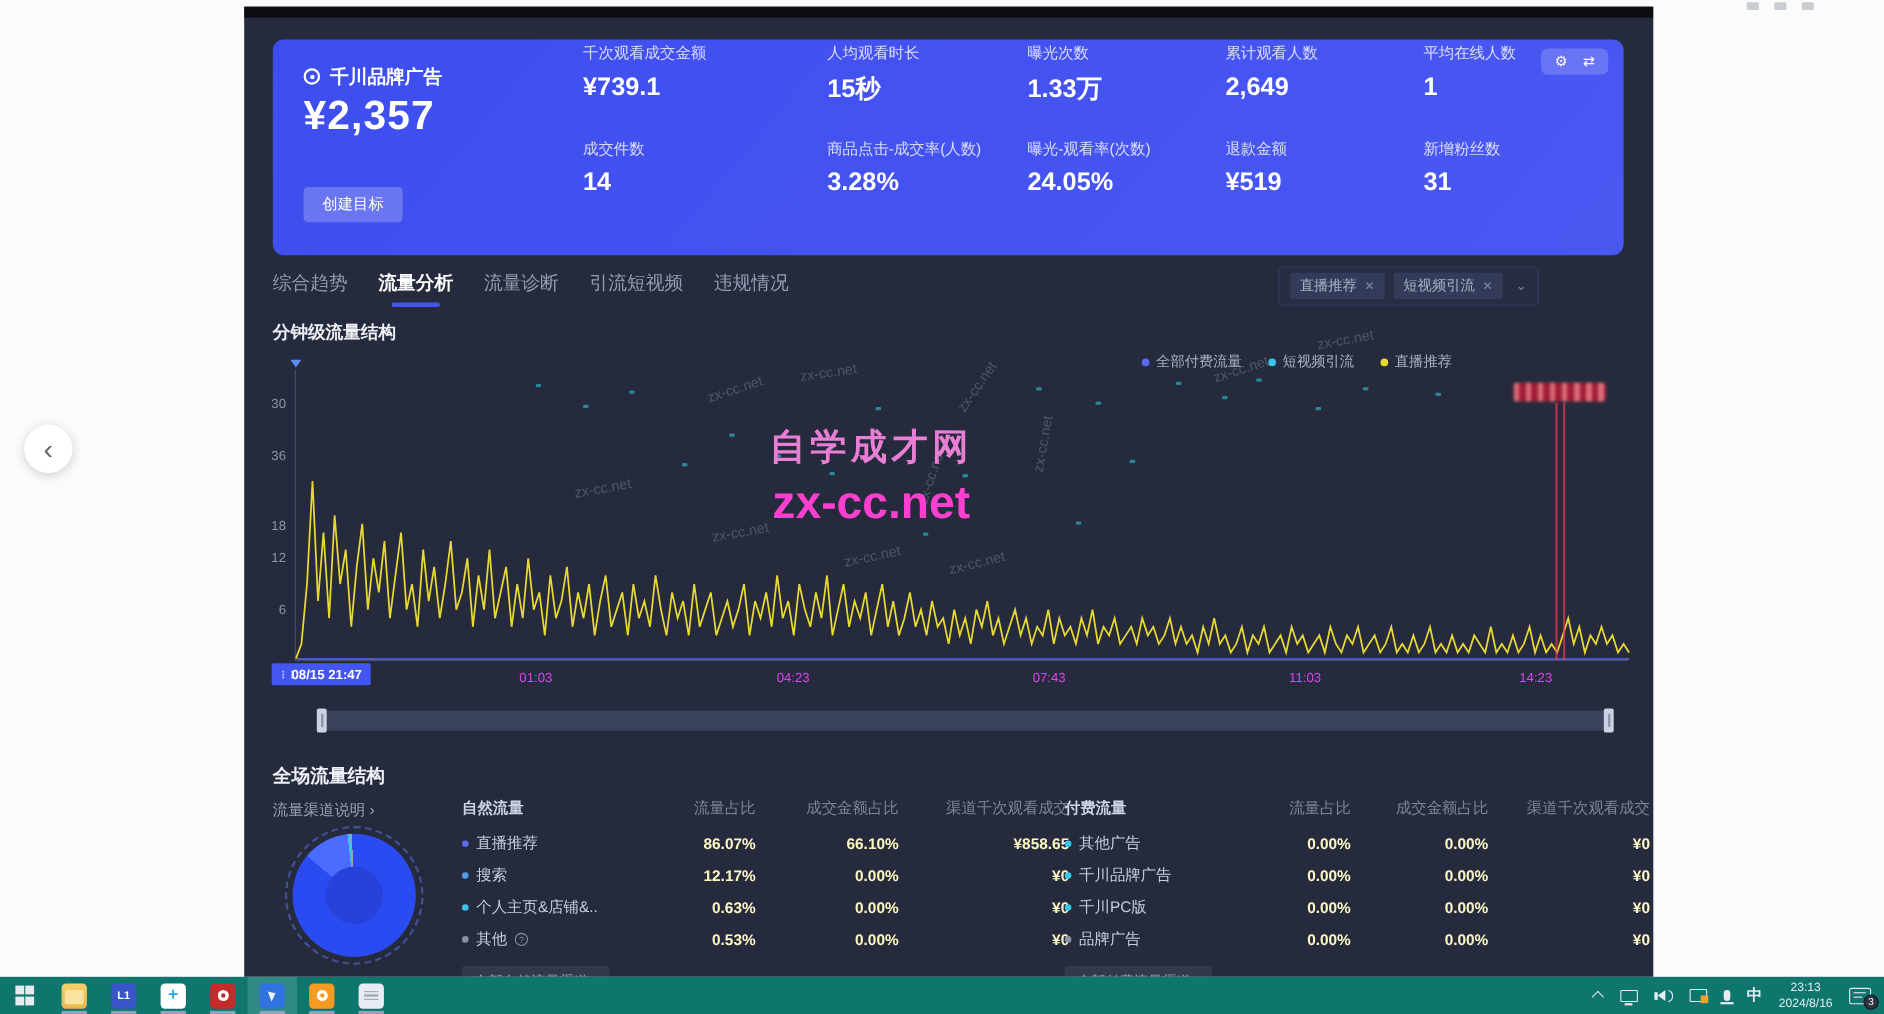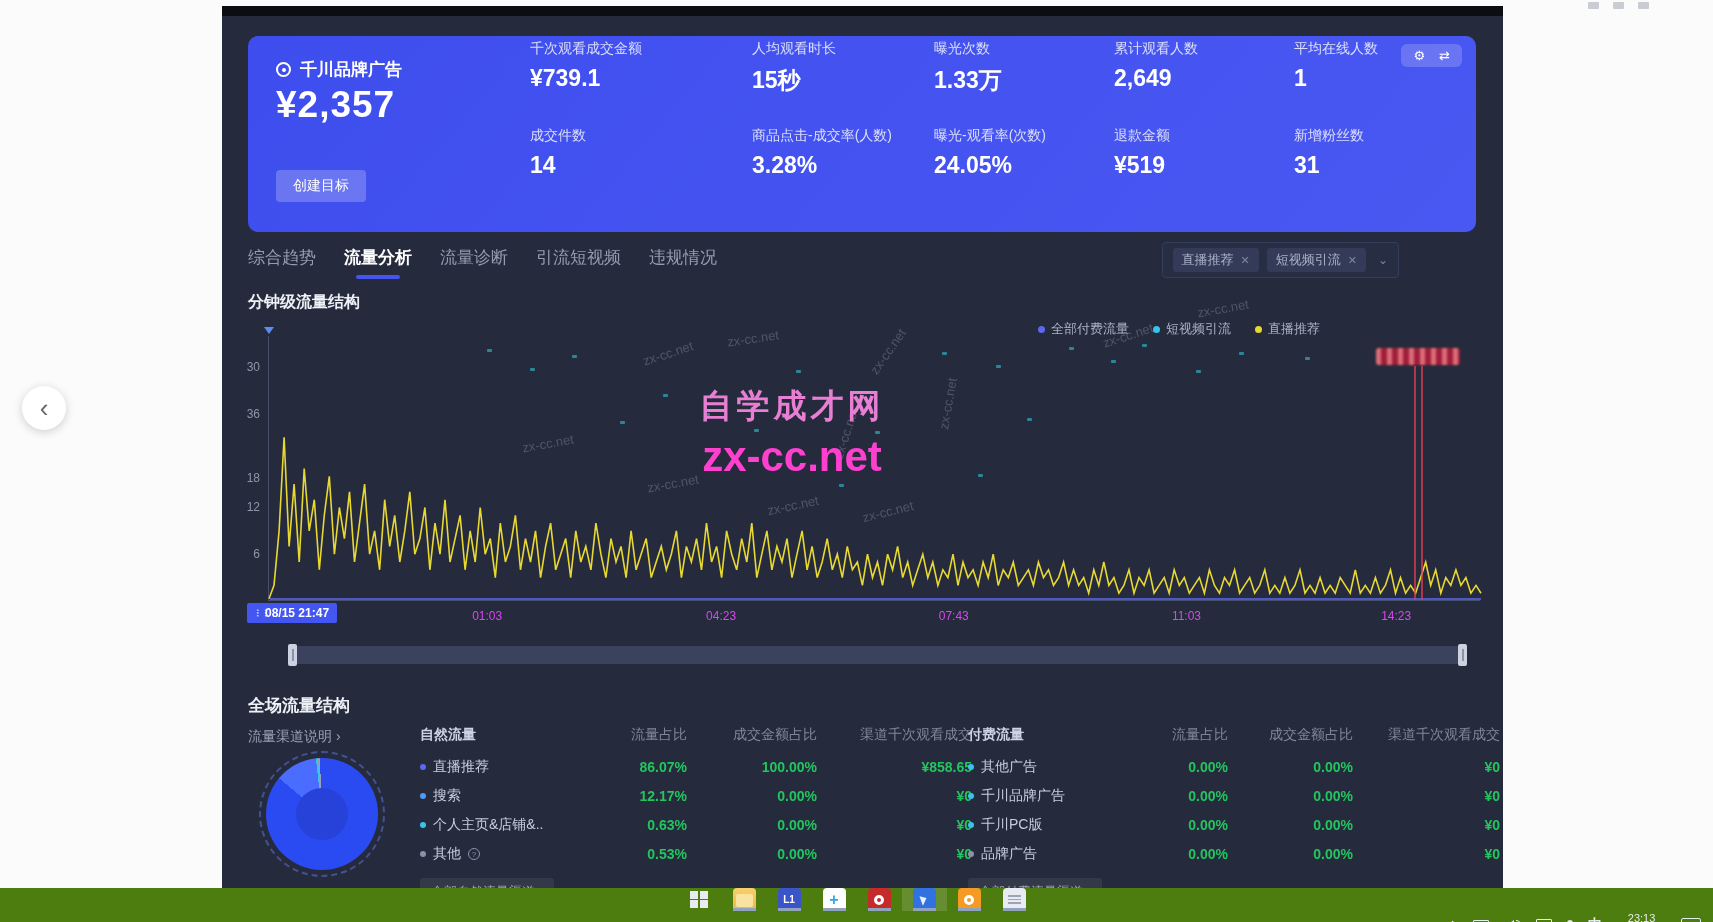--- a/index.html
+++ b/index.html
@@ -96,28 +96,28 @@
   .dtable{position:absolute;top:720px;font-size:14px;}
   #natural{left:198px;width:552px;} #paid{left:746px;width:532px;}
   .dt-head{display:grid;margin-bottom:14px;color:#7e8798;}
   #natural .dt-head,#natural .dt-row{grid-template-columns:172px 95px 130px 155px;}
   #paid .dt-head,#paid .dt-row{grid-template-columns:160px 100px 125px 147px;}
   .dt-head .c0{color:#cdd3e2;font-weight:700;}
   .dt-head .ch{text-align:right;}
   .dt-row{display:grid;margin-bottom:11px;align-items:center;}
   .dt-row .c0{display:flex;align-items:center;gap:7px;color:#c7cdde;}
   .dt-row .dot{width:6px;height:6px;border-radius:50%;flex:0 0 auto;}
-  .dt-row .cv{text-align:right;color:#22c55e;font-weight:700;}
+  .dt-row .cv{text-align:right;color:#fef9c3;font-weight:700;}
   .info{width:12px;height:12px;border:1px solid #8a93a6;border-radius:50%;color:#8a93a6;font-size:8px;
     font-style:normal;display:inline-flex;align-items:center;justify-content:center;cursor:pointer;}
   .dt-link{display:inline-block;margin-top:4px;background:rgba(255,255,255,.07);color:#9aa2b6;
     font-size:13px;padding:5px 11px;border-radius:3px;cursor:pointer;}
 
   
-  .taskbar{position:absolute;left:0;bottom:0;width:100%;height:34px;background:#4d7c0f;display:flex;align-items:center;z-index:10;flex-direction:column;}
+  .taskbar{position:absolute;left:0;bottom:0;width:100%;height:34px;background:#0f766e;display:flex;align-items:center;z-index:10;}
   .tb-left{display:flex;height:100%;}
   .tb-btn{width:45px;height:100%;display:flex;align-items:center;justify-content:center;position:relative;cursor:pointer;}
   .tb-btn.active{background:rgba(255,255,255,.14);}
   .tb-btn .ind{position:absolute;bottom:0;left:11px;right:11px;height:3px;background:#8fa3bd;}
   .win-logo{display:grid;grid-template-columns:8px 8px;grid-template-rows:8px 8px;gap:1.5px;}
   .win-logo i{background:#e8ebef;}
   .ic{width:23px;height:23px;border-radius:4px;display:flex;align-items:center;justify-content:center;font-weight:800;position:relative;}
   .ic-explorer{background:linear-gradient(#f7d06a,#e9b84b);}
   .ic-explorer::after{content:"";position:absolute;left:3px;top:6px;right:3px;bottom:4px;background:#fae3a1;border-radius:2px;}
   .ic-l1{background:#3a55c8;color:#fff;font-size:10px;}
@@ -326,21 +326,21 @@
           <span class="c0">自然流量</span>
           <span class="ch">流量占比</span>
           <span class="ch">成交金额占比</span>
           <span class="ch">渠道千次观看成交</span>
         </div><div class="dt-row">
           <span class="c0">
             <i class="dot" style="background: rgb(91, 104, 240);"></i>
             <span>直播推荐</span>
           </span>
           <span class="cv">86.07%</span>
-          <span class="cv">100.00%</span>
+          <span class="cv">66.10%</span>
           <span class="cv">¥858.65</span>
         </div><div class="dt-row">
           <span class="c0">
             <i class="dot" style="background: rgb(74, 157, 240);"></i>
             <span>搜索</span>
           </span>
           <span class="cv">12.17%</span>
           <span class="cv">0.00%</span>
           <span class="cv">¥0</span>
         </div><div class="dt-row">

